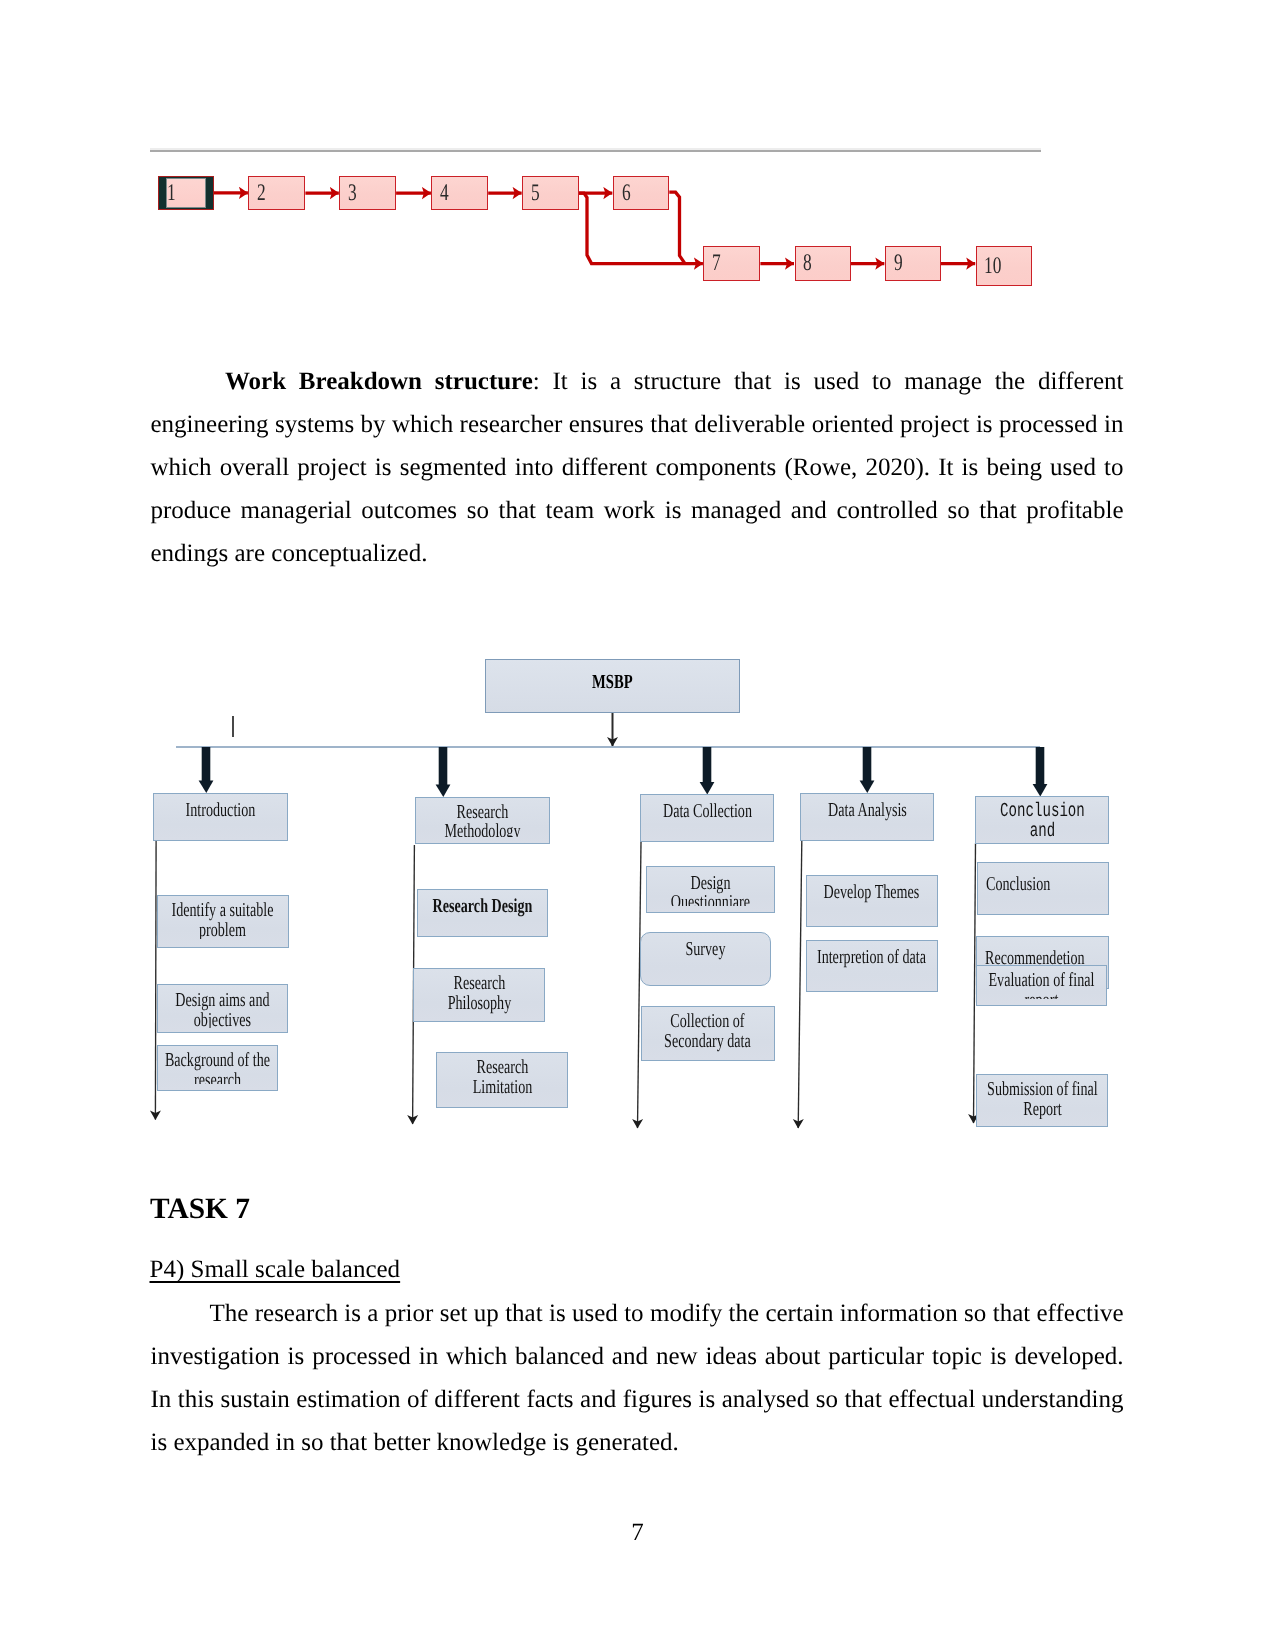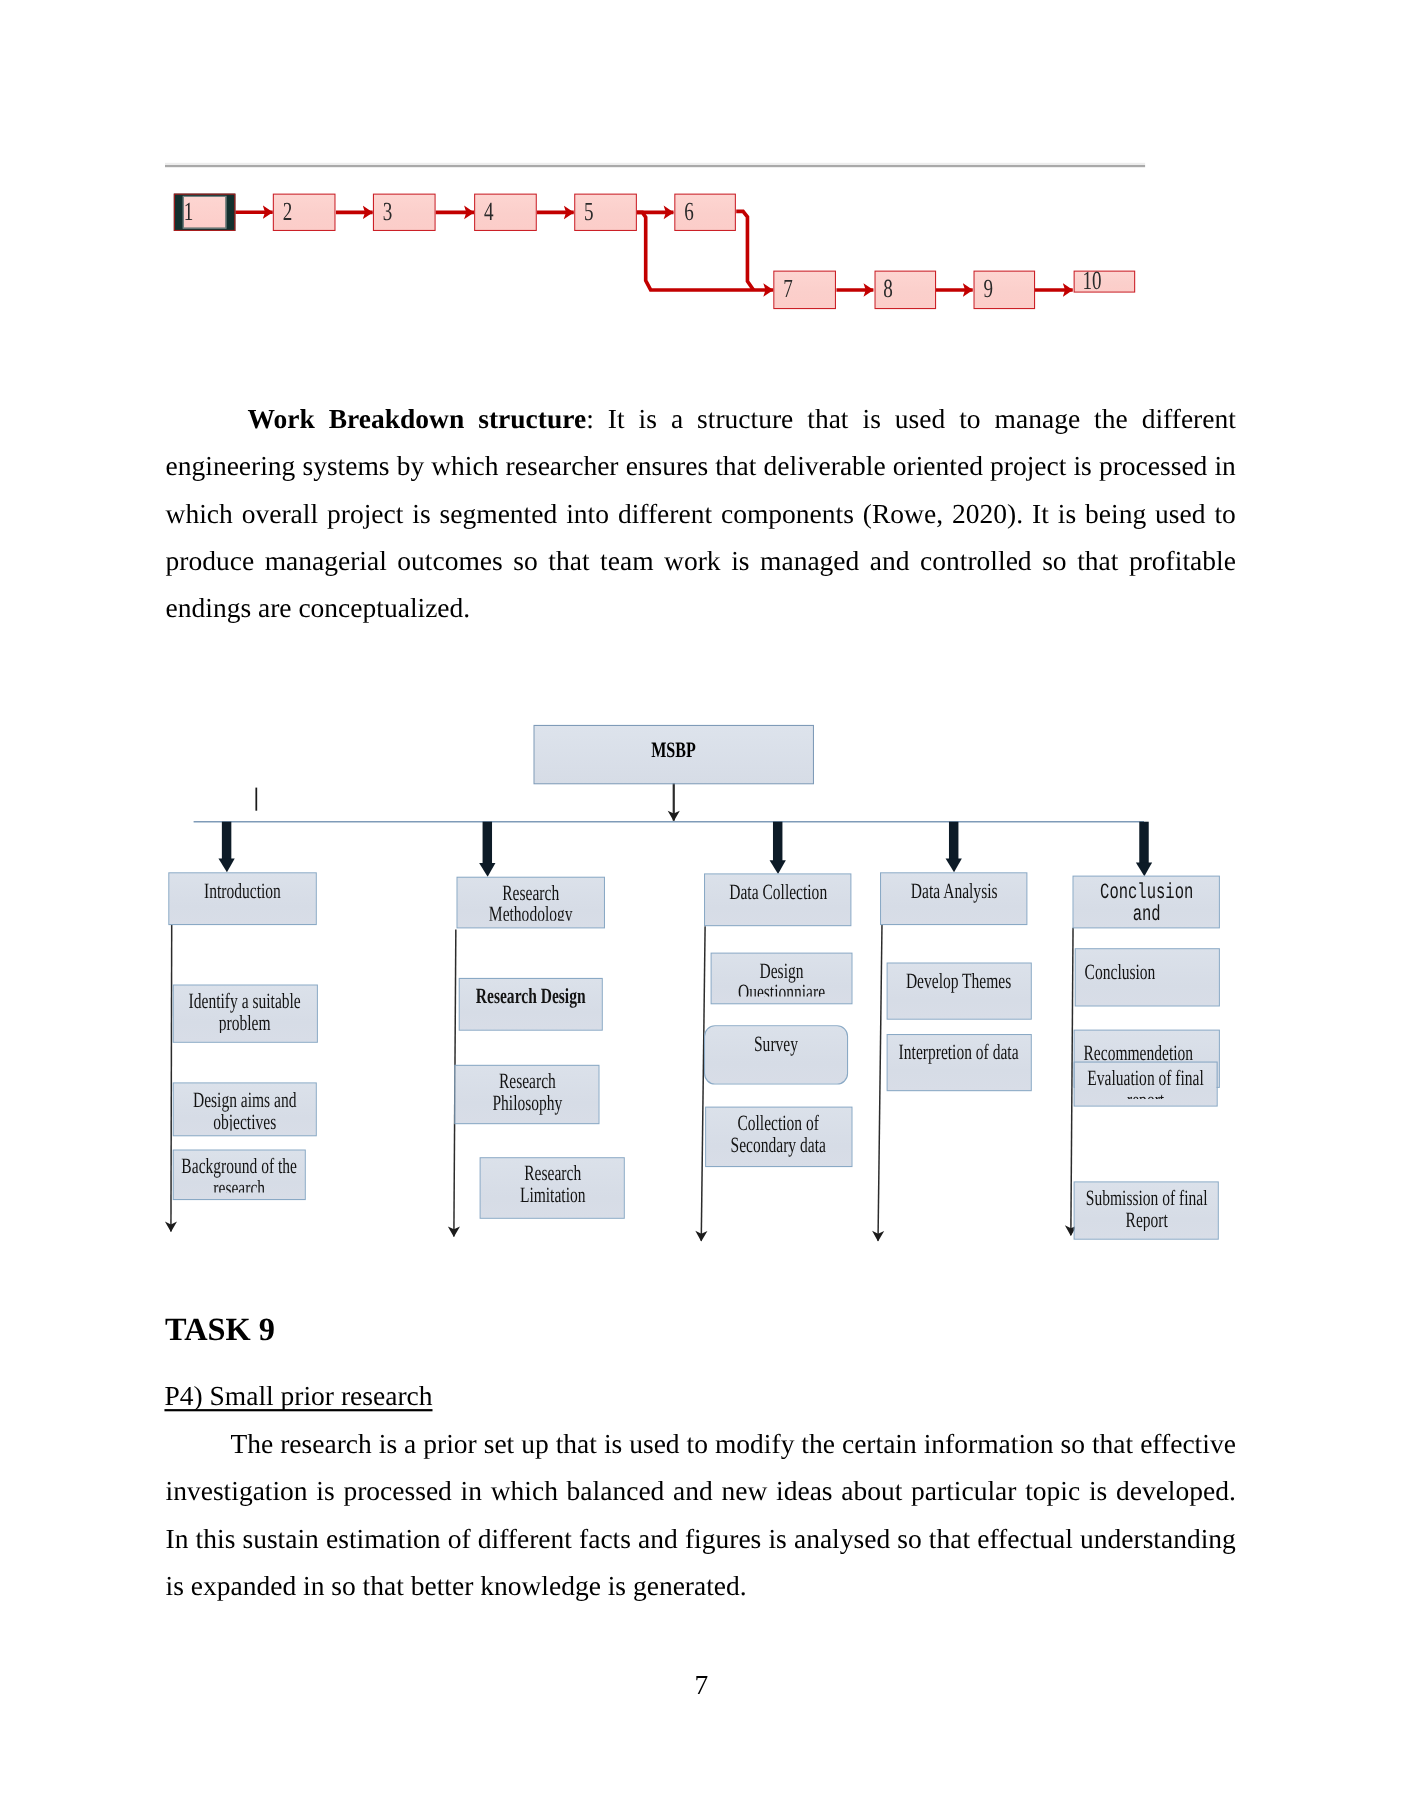--- a/index.html
+++ b/index.html
@@ -105,21 +105,21 @@
       </div>
   <div class="fnode" style="left:703.4px;top:246.0px;width:57.0px;height:34.9px;">
         <span class="lbl">7</span>
       </div>
   <div class="fnode" style="left:794.5px;top:246.0px;width:56.0px;height:34.9px;">
         <span class="lbl">8</span>
       </div>
   <div class="fnode" style="left:884.8px;top:246.0px;width:56.0px;height:34.9px;">
         <span class="lbl">9</span>
       </div>
-  <div class="fnode" style="left:975.7px;top:246.0px;width:56.5px;height:20px;">
+  <div class="fnode" style="left:975.7px;top:246.0px;width:56.5px;height:40px;">
         <span class="lbl">10</span>
       </div>
   </div>
 
   <p class="para" style="left:150.5px;top:359.5px;width:973px;"><span class="indent" style="width:74.5px"></span><b>Work Breakdown structure</b><span>: It is a structure that is used to manage the different engineering systems by which researcher ensures that deliverable oriented project is processed in which overall project is segmented into different components (Rowe, 2020). It is being used to produce managerial outcomes so that team work is managed and controlled so that profitable endings are conceptualized.</span></p>
   <div>
   <svg width="1275" height="1650">
     <defs>
       <marker id="thin" markerWidth="12" markerHeight="12" refX="11" refY="6" orient="auto" markerUnits="userSpaceOnUse">
         <path d="M11.6,6 L2.0,0.5 L4.6,6 L2.0,11.5 Z" fill="#1c1c1c"></path>
@@ -252,17 +252,17 @@
           <span class="t">Evaluation of final report</span>
         </span>
       </div>
   <div class="wnode" style="left:976px;top:1074px;width:132px;height:52.5px;">
         <span class="clip">
           <span class="t">Submission of final Report</span>
         </span>
       </div>
   </div>
 
-  <h2 class="h-task" style="left:150px;top:1193px;">TASK 9</h2>
-  <div class="h-sub" style="left:149.5px;top:1256px;">P4) Small prior research</div>
+  <h2 class="h-task" style="left:150px;top:1193px;">TASK 7</h2>
+  <div class="h-sub" style="left:149.5px;top:1256px;">P4) Small scale balanced</div>
   <p class="para" style="left:150.5px;top:1292px;width:973px;"><span class="indent" style="width:59px"></span><span>The research is a prior set up that is used to modify the certain information so that effective investigation is processed in which balanced and new ideas about particular topic is developed. In this sustain estimation of different facts and figures is analysed so that effectual understanding is expanded in so that better knowledge is generated.</span></p>
   <div class="pageno" style="top:1519px;">7</div>
 </div>
 
 </body></html>

